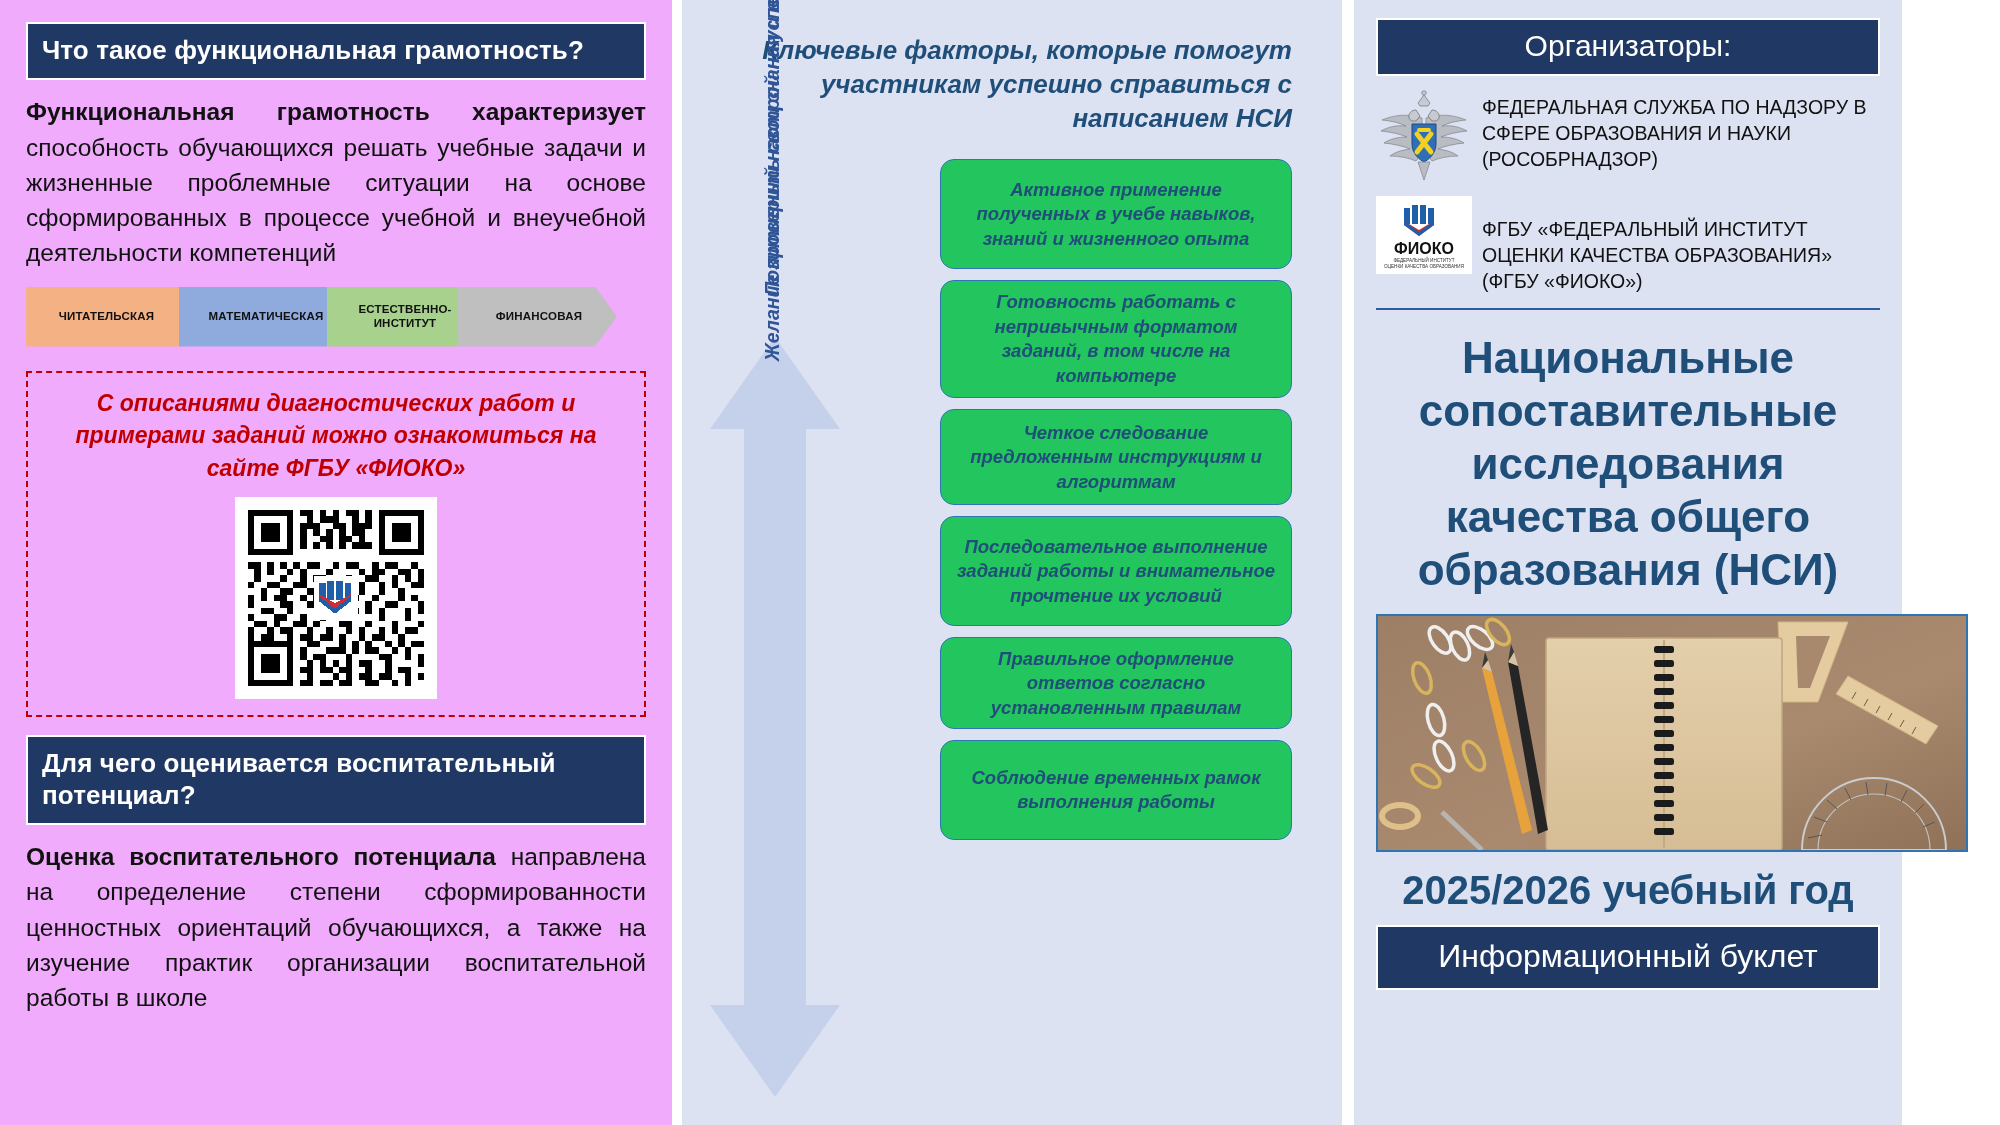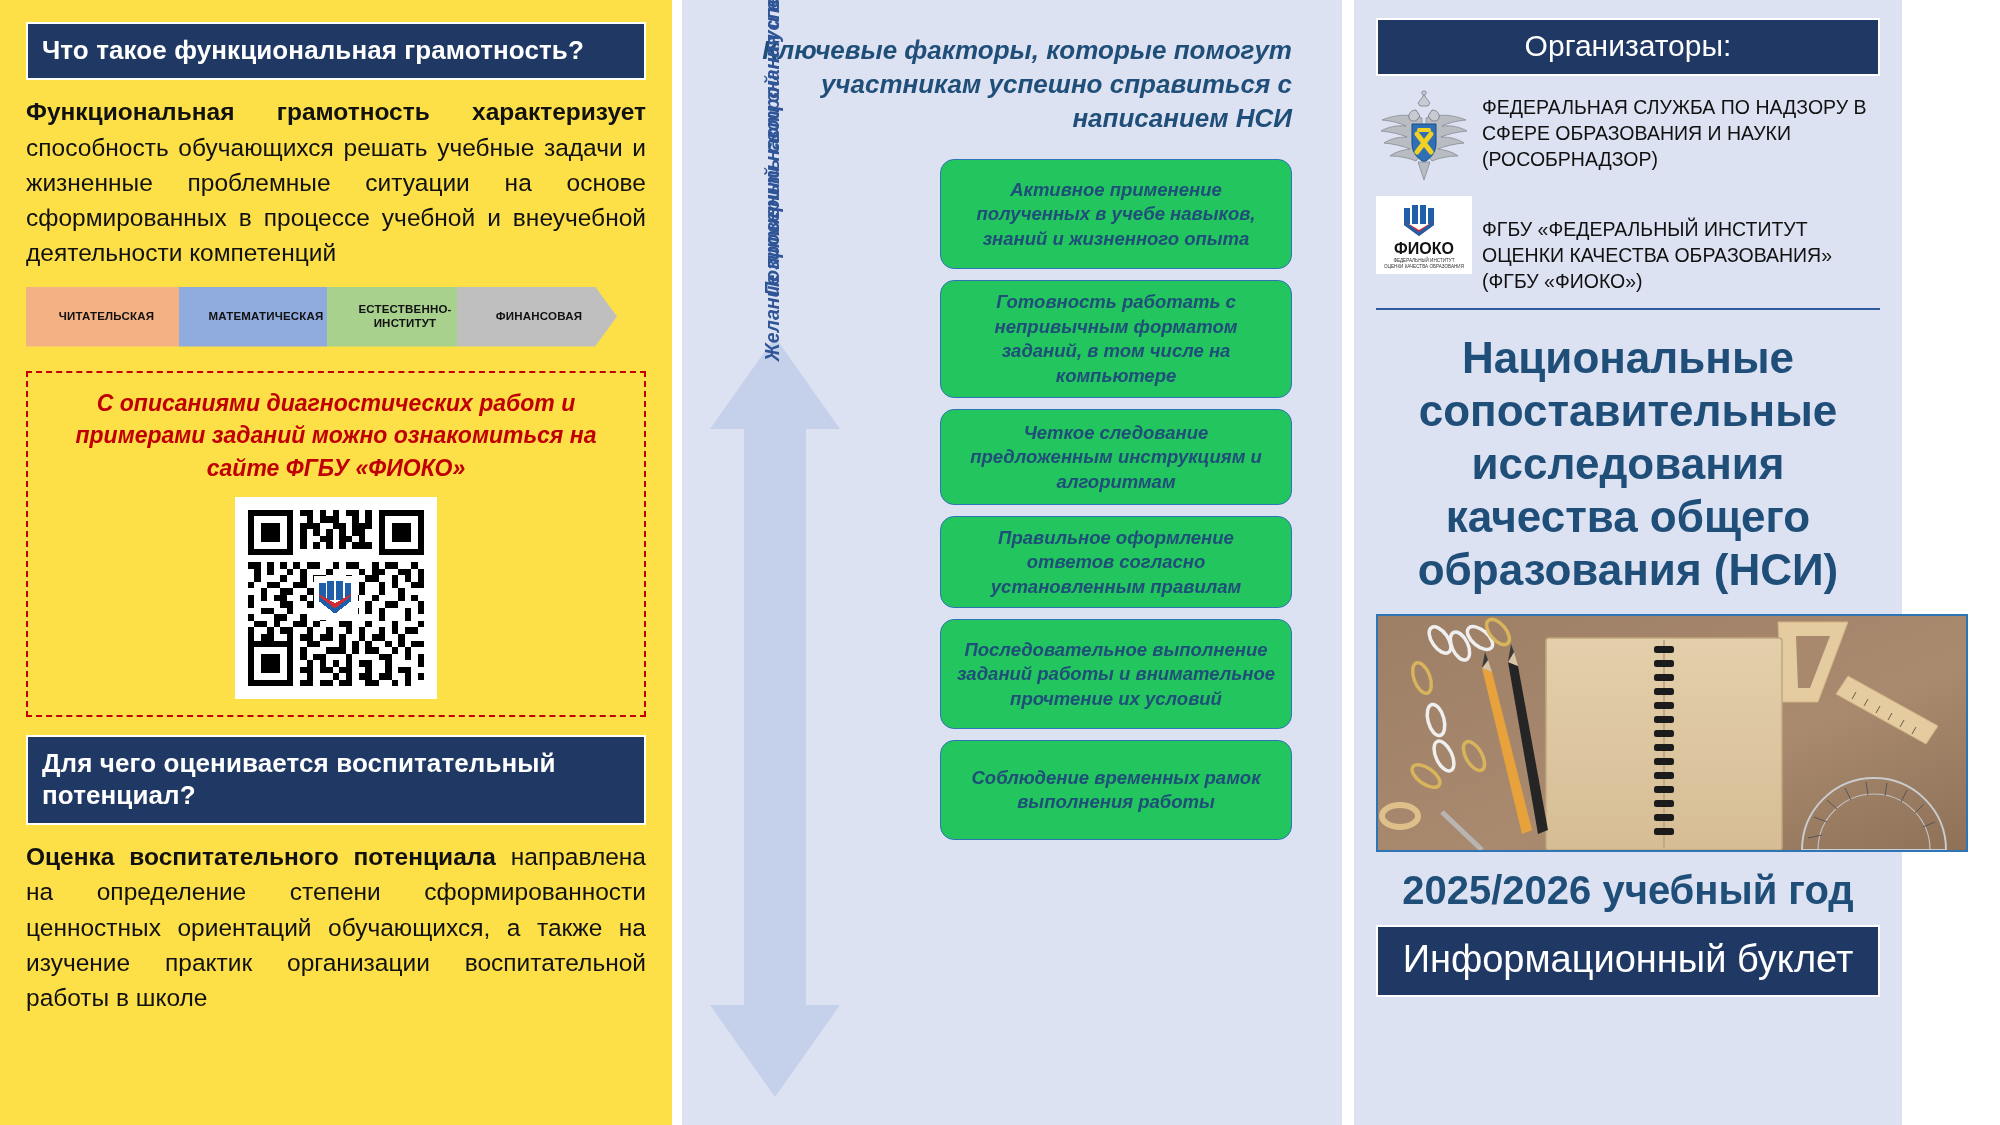--- a/index.html
+++ b/index.html
@@ -10,21 +10,21 @@
     overflow:hidden;
   }
   .poster{
     position:relative;width:2000px;height:1125px;
     background:#ffffff;
     display:flex;
     box-sizing:border-box;
   }
   
   .col{position:relative;box-sizing:border-box;}
-  .col-left{width:672px;background:#fde047;padding:22px 26px 0 26px;}
+  .col-left{width:672px;background:#f0abfc;padding:22px 26px 0 26px;}
   .col-mid{width:660px;background:#dde2f2;margin-left:10px;padding:0;}
   .col-right{width:548px;background:#dde2f2;margin-left:12px;padding:18px 22px 0 22px;}
 
   
   .darkbar{
     background:#1f3864;color:#ffffff;
     border:2px solid #ffffff;
     box-sizing:border-box;
   }
   .darkbar.left{
@@ -147,21 +147,21 @@
   }
   .year{
     margin-top:16px;text-align:center;
     color:#1f4e79;font-weight:bold;font-size:40px;
   }
   .booklet{
     margin-top:12px;
   }
   .booklet .darkbar{
     text-align:center;padding:10px 0 12px 0;
-    font-size:38px;
+    font-size:32px;
   }
   .spacer-left{height:18px;}
 </style>
 </head>
 <body>
 
 <div class="poster">
 
   <div class="col col-left">
 
@@ -396,22 +396,22 @@
           <polygon points="75,0 140,92 106,92 106,668 140,668 75,760 10,668 44,668 44,92 10,92" fill="#c5d0ea"></polygon>
         </svg>
         <div class="vtext">Желание проверить свои знания и возможности.</div>
         <div class="vtext2">Позитивный настрой на успех</div>
       </div>
 
       <div class="boxes">
         <div class="fbox h1">Активное применение полученных в учебе навыков, знаний и жизненного опыта</div>
         <div class="fbox h2">Готовность работать с непривычным форматом заданий, в том числе на компьютере</div>
         <div class="fbox h3">Четкое следование предложенным инструкциям и алгоритмам</div>
+        <div class="fbox h4">Последовательное выполнение заданий работы и внимательное прочтение их условий</div>
         <div class="fbox h5">Правильное оформление ответов согласно установленным правилам</div>
-        <div class="fbox h4">Последовательное выполнение заданий работы и внимательное прочтение их условий</div>
         <div class="fbox h6">Соблюдение временных рамок выполнения работы</div>
       </div>
 
     </div>
   </div>
 
   <div class="col col-right">
 
     <div class="darkbar center">Организаторы:</div>
 

